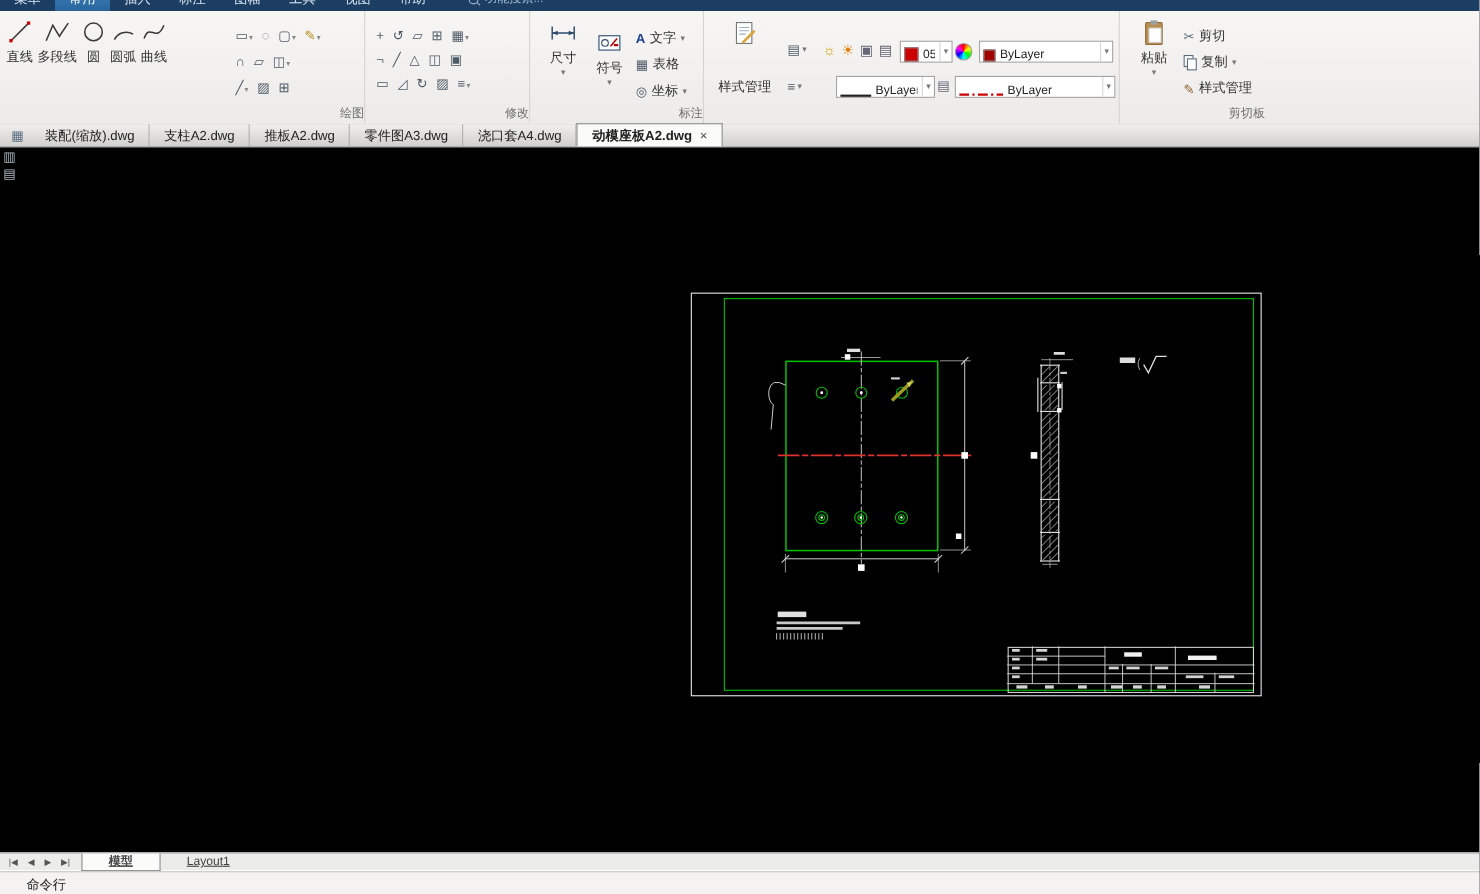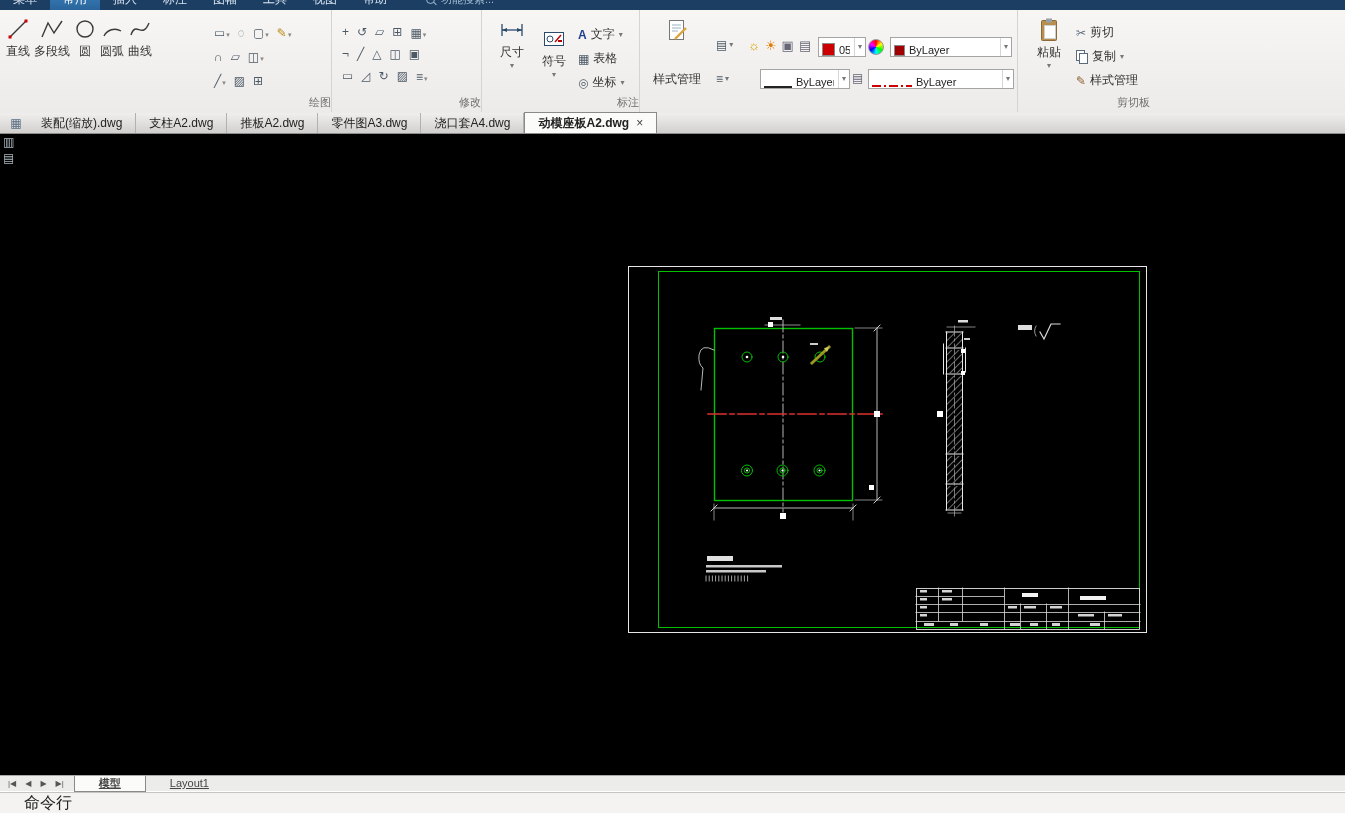--- a/index.html
+++ b/index.html
@@ -60,22 +60,22 @@
   .side-tools{position:absolute;left:3px;top:2px;display:flex;flex-direction:column;gap:3px;
               color:#aeb8c2;font-size:12px;line-height:13px;}
 
   
   .modelbar{position:absolute;left:0;top:775px;width:100%;height:16px;box-sizing:border-box;
             background:#ececeb;border-top:1px solid #a8a8a8;display:flex;align-items:center;font-size:11px;color:#444;}
   .navs{display:flex;gap:9px;padding:0 10px 0 8px;font-size:8px;color:#555;}
   .mtab{padding:0 24px;height:15px;line-height:15px;cursor:default;text-decoration:underline;}
   .mtab.active{background:#fbfbfa;border:1px solid #8a8a8a;border-top:none;font-weight:bold;}
   .cmdbar{position:absolute;left:0;top:792px;width:100%;height:21px;box-sizing:border-box;
-          background:#f4f3f2;border-top:1px solid #c6c4c2;display:flex;align-items:flex-start;
-          padding-left:24px;font-size:16px;color:#222;}
+          background:#f4f3f2;border-top:1px solid #c6c4c2;display:flex;align-items:flex-end;
+          padding-left:24px;font-size:12px;color:#222;}
 </style>
 </head>
 <body>
 
 <div class="app">
 
   <div class="menubar">
     <div class="menubar-inner">
       <span class="menu-item">菜单</span>
       <span class="menu-item active">常用</span>

